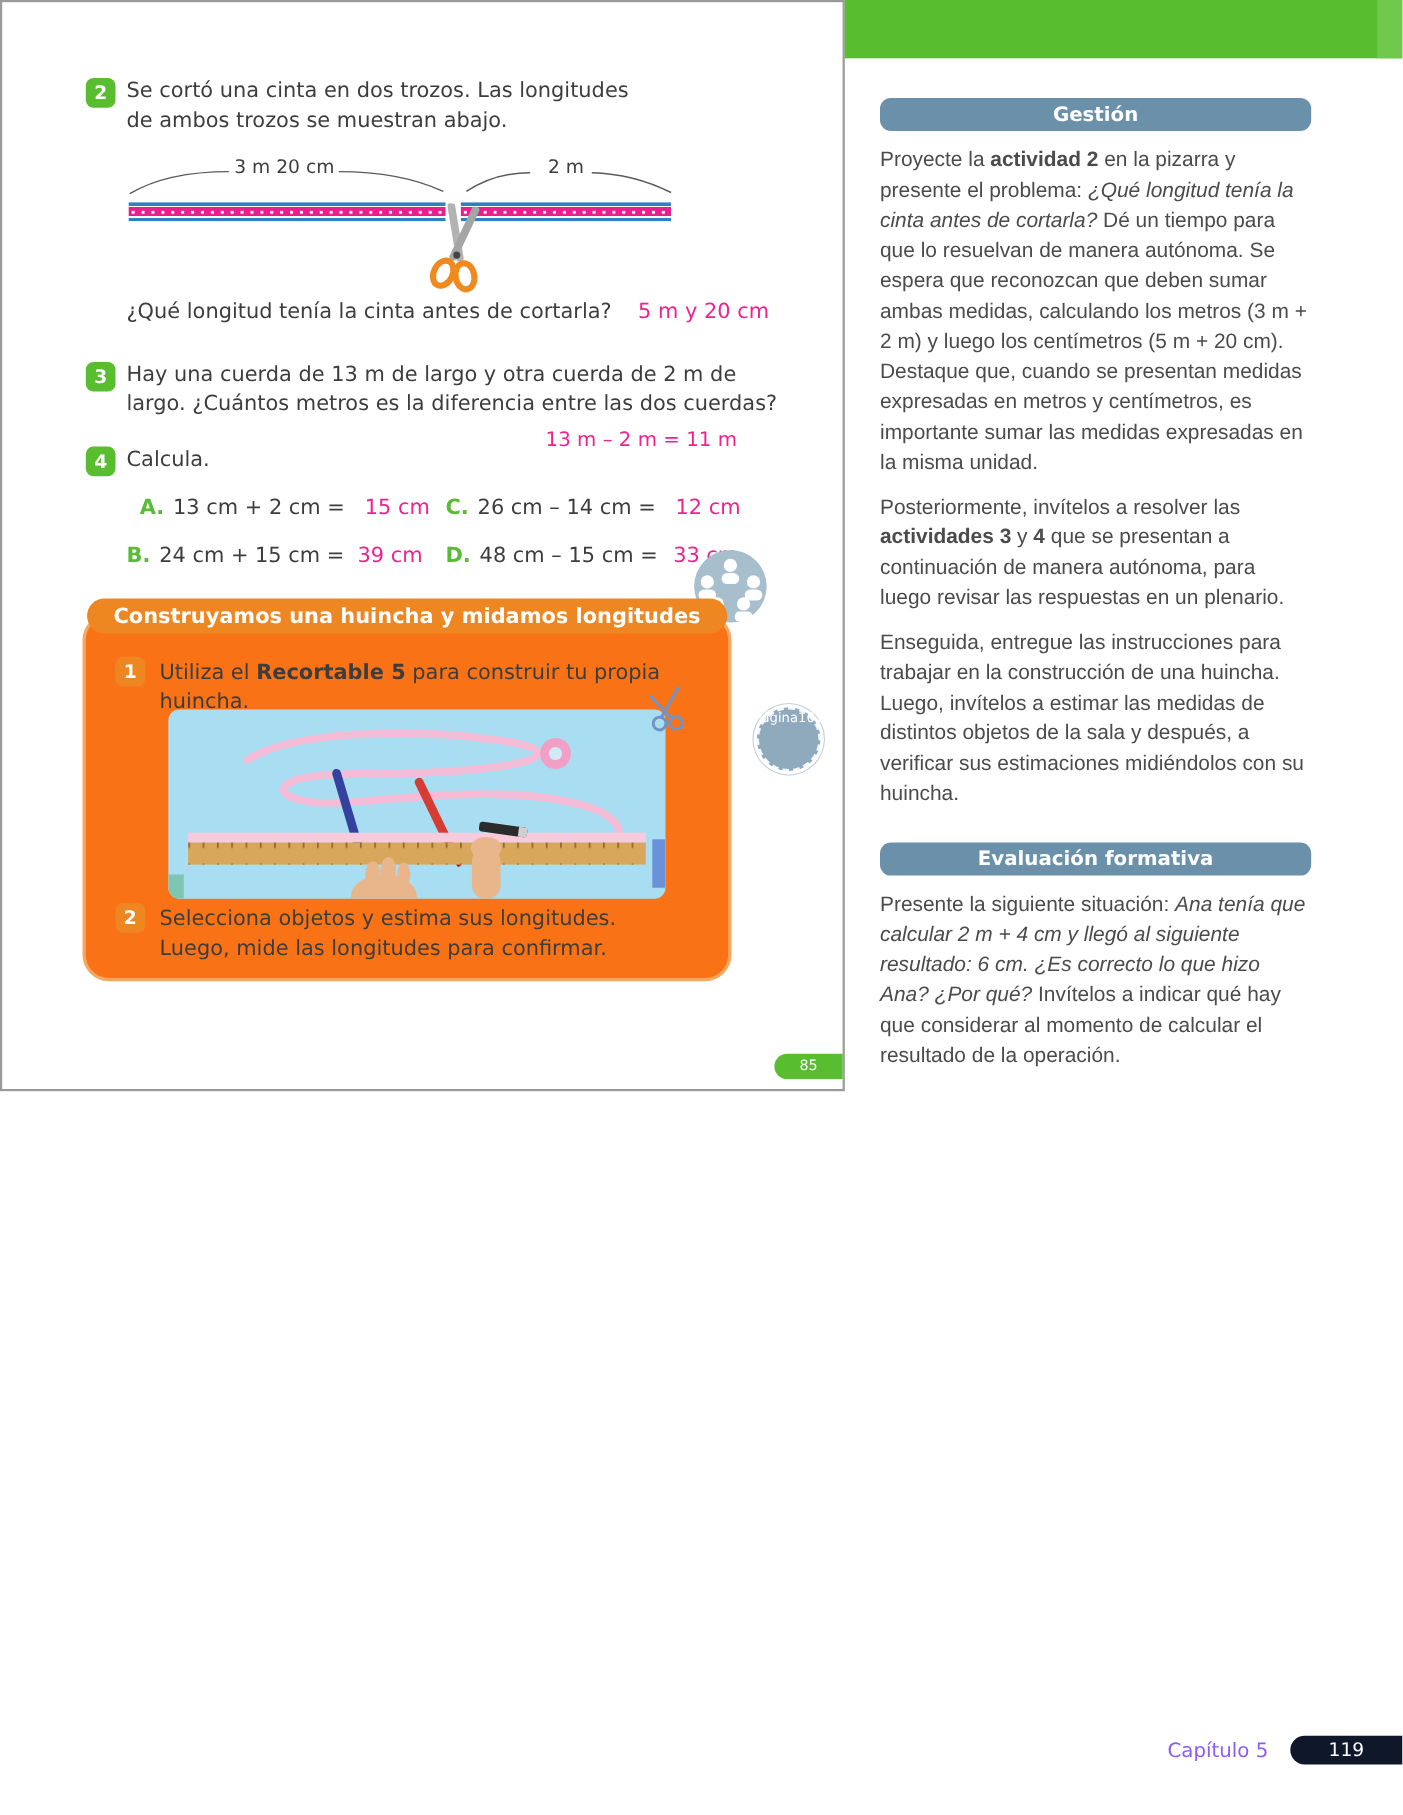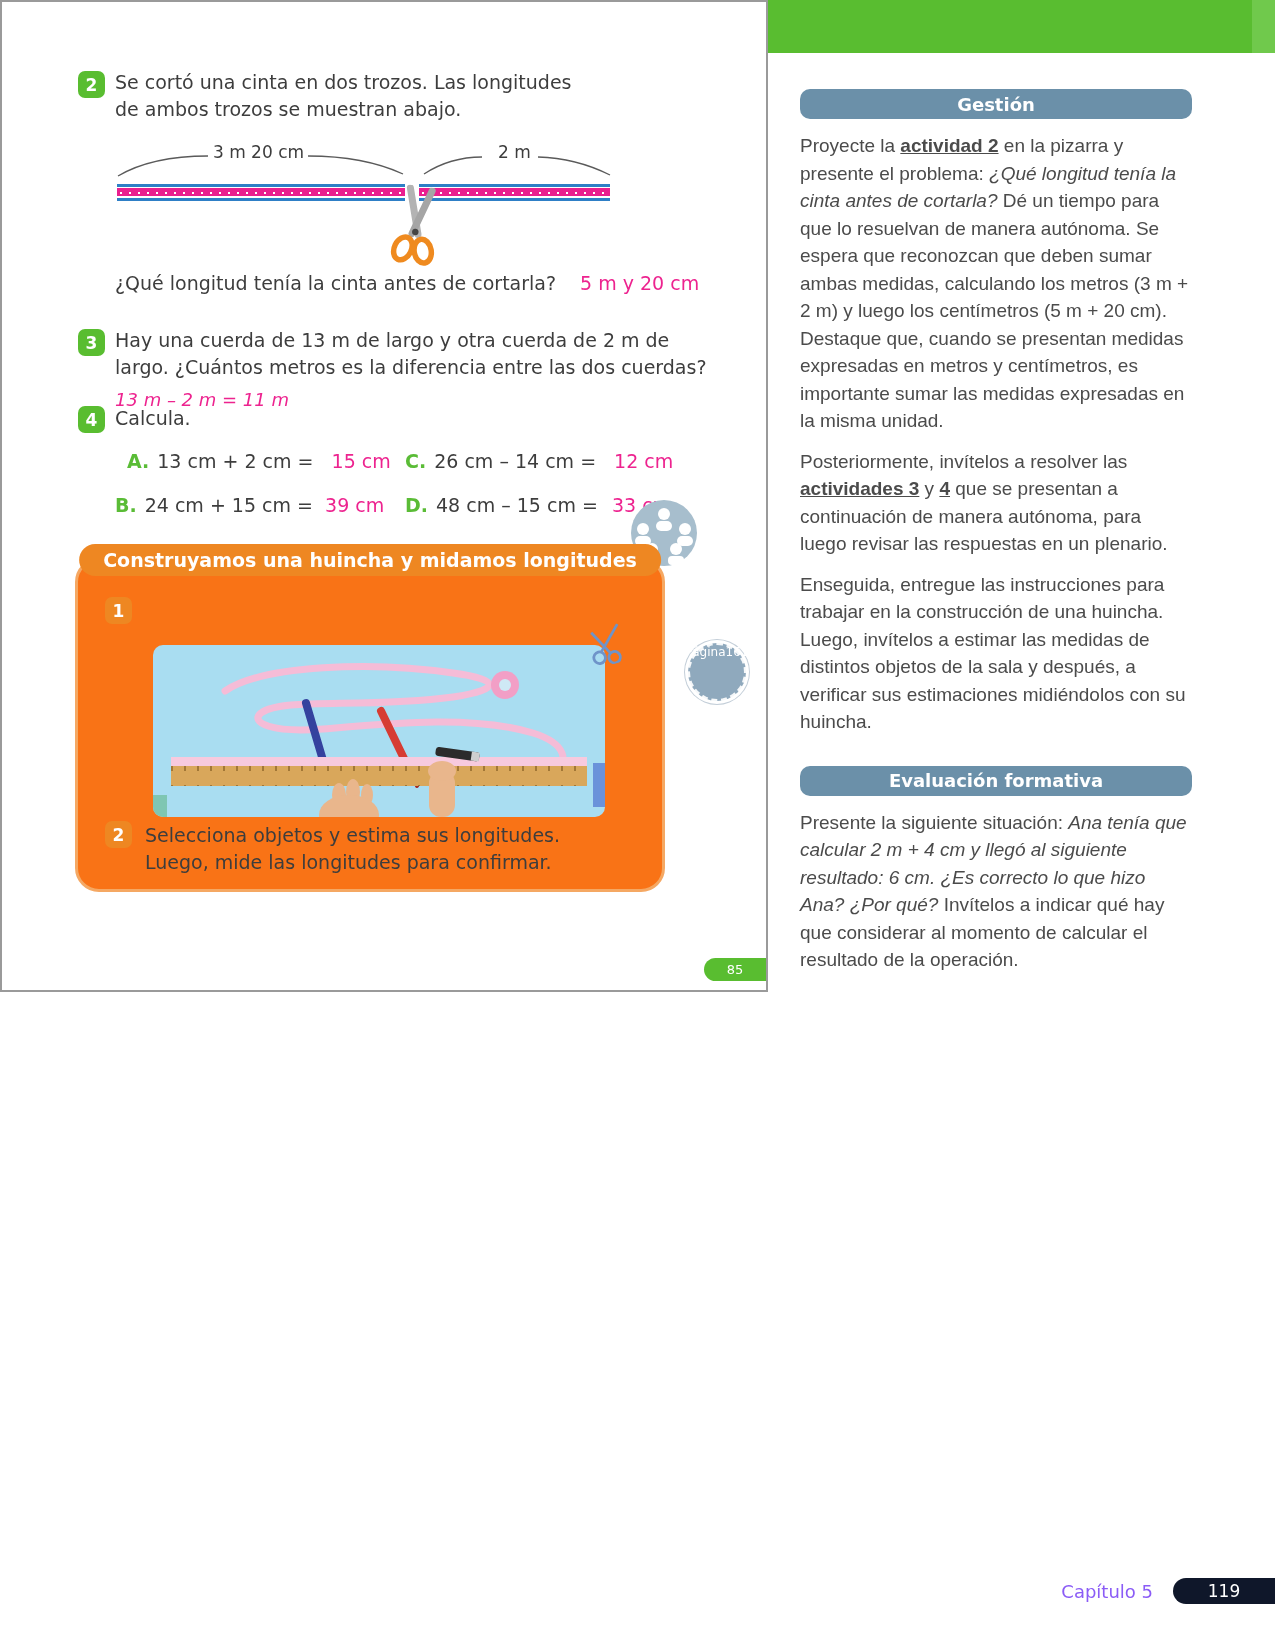--- a/index.html
+++ b/index.html
@@ -69,21 +69,21 @@
 
   .sidebar{ position:absolute; left:800px; top:89px; width:392px; color:#4b4b4b;
             font-family:"Liberation Sans",sans-serif; }
   .s-banner{
     background:#6b90a9; color:#fff; border-radius:10px; height:30px;
     display:flex; align-items:center; justify-content:center;
     font-family:"DejaVu Sans",sans-serif; font-weight:bold; font-size:18px;
   }
   .s-banner.second{ margin-top:30px; }
   .sidebar p{ margin-top:13px; font-size:19px; line-height:27.5px; }
-  .b{ font-weight:bold;text-decoration:underline; }
+  .b{ font-weight:bold; }
   .i{ font-style:italic; }
 
   .footer{
     position:absolute; right:0; top:1578px; height:26px;
     display:flex; align-items:center; gap:20px;
   }
   .footer .chapter{ color:#8b5cf6; font-size:18px; }
   .page-pill-right{
     width:102px; height:26px; background:#0f172a; color:#fff;
     font-size:17px; border-radius:13px 0 0 13px;
@@ -126,21 +126,21 @@
   <div class="abs" style="left:113px; top:268px; display:flex; gap:24px;">
     <span class="sp-text">¿Qué longitud tenía la cinta antes de cortarla?</span>
     <span class="sp-text pink">5 m y  20 cm</span>
   </div>
 
   <div class="nbadge green abs" style="left:76px; top:327px;">3</div>
   <div class="sp-text abs" style="left:113px; top:325px;">
     <div>Hay una cuerda de 13 m de largo y otra cuerda de 2 m de</div>
     <div>largo. ¿Cuántos metros es la diferencia entre las dos cuerdas?</div>
   </div>
-  <div class="sp-text pink abs" style="left:113px; top:384px; width:555px; text-align:left; font-size:18px;font-style:italic;">13 m – 2 m = 11 m</div>
+  <div class="sp-text pink abs" style="left:113px; top:384px; width:555px; text-align:right; font-size:18px;">13 m – 2 m = 11 m</div>
 
   <div class="nbadge green abs" style="left:76px; top:404px;">4</div>
   <div class="sp-text abs" style="left:113px; top:403px;">Calcula.</div>
 
   <div class="sp-text abs" style="left:125px; top:446px;">
     <span class="glabel">A.</span><span>13 cm + 2 cm =</span>
     <span class="pink" style="margin-left:12px;">15 cm</span>
   </div>
   <div class="sp-text abs" style="left:403px; top:446px;">
     <span class="glabel">C.</span><span>26 cm – 14 cm =</span>
@@ -168,20 +168,21 @@
         <rect x="14" y="57" width="16" height="9" rx="4"></rect>
       <circle cx="46" cy="50" r="6"></circle>
         <rect x="38" y="57" width="16" height="9" rx="4"></rect>
     </g>
   </svg>
 
   <div class="activity-box">
     <div class="activity-banner">Construyamos una huincha y midamos longitudes</div>
 
     <div class="nbadge orange" style="left:27px; top:36px;">1</div>
+    <div class="sp-text abs" style="left:67px; top:37px; width:505px;"><span>Utiliza el </span><span class="b">Recortable 5</span><span> para construir tu propia huincha.</span></div>
 
     <div class="photo">
       <svg width="452" height="172" viewBox="0 0 452 172">
         <rect x="0" y="150" width="14" height="22" fill="#7fc6b2"></rect>
         <rect x="440" y="118" width="12" height="44" fill="#5a7fd4" opacity="0.8"></rect>
         <path d="M72,46 C110,20 220,16 300,28 C345,34 352,44 300,52 C210,64 130,52 108,68 C96,78 120,88 170,84 C240,78 320,70 380,88 C412,98 420,118 396,128" stroke="#f5bcd7" stroke-width="7" fill="none" stroke-linecap="round"></path>
         <circle cx="352" cy="40" r="14" fill="#f29fc6"></circle>
           <circle cx="352" cy="40" r="6" fill="#cfe9f5"></circle>
         <line x1="153" y1="58" x2="172" y2="122" stroke="#34429e" stroke-width="8" stroke-linecap="round"></line>
         <line x1="172" y1="122" x2="177" y2="135" stroke="#1d2a6b" stroke-width="4" stroke-linecap="round"></line>

